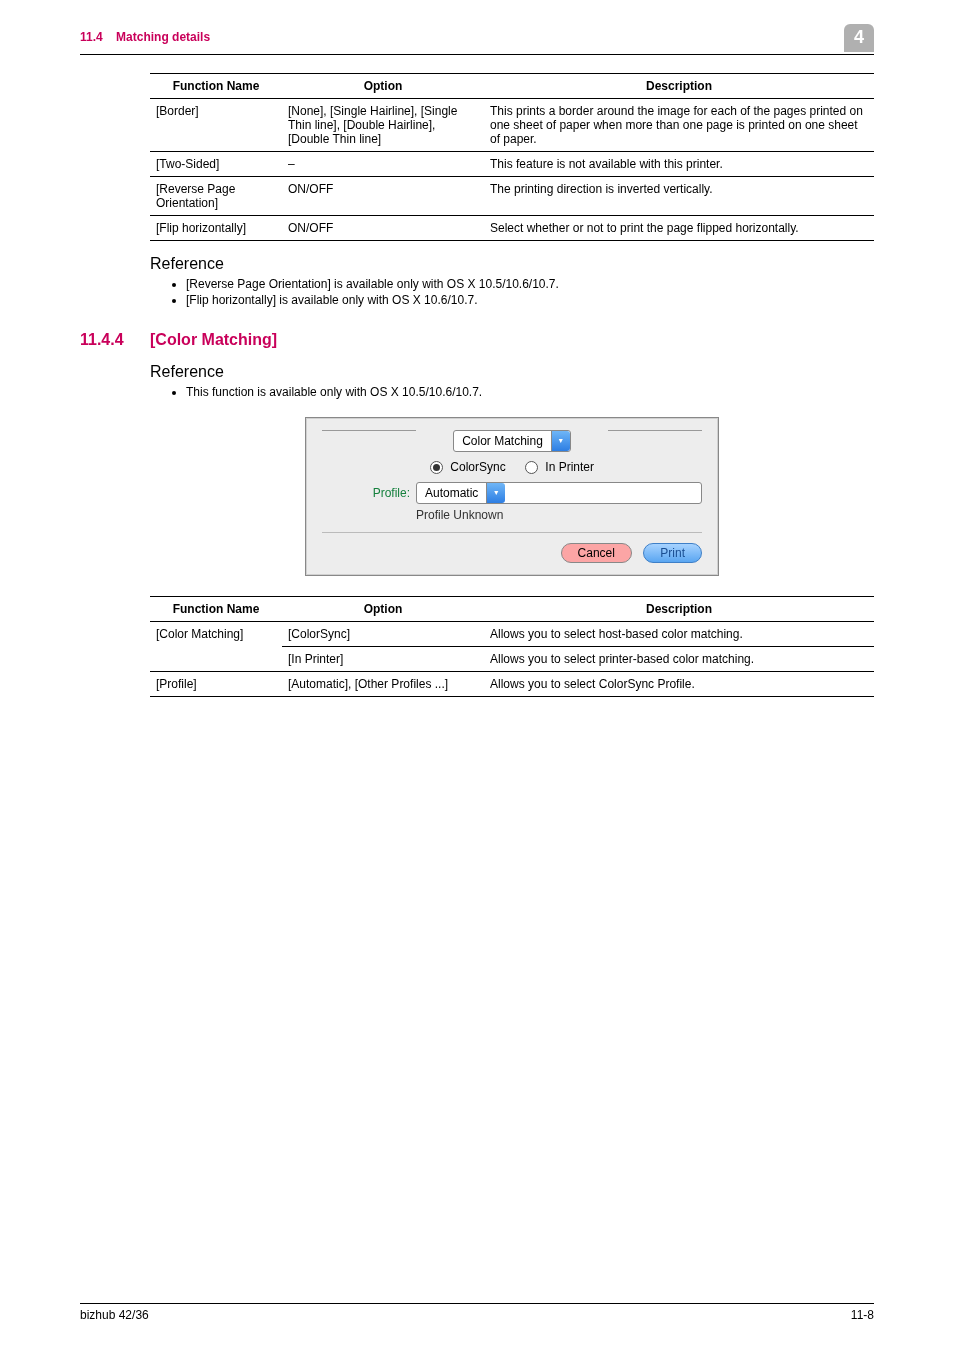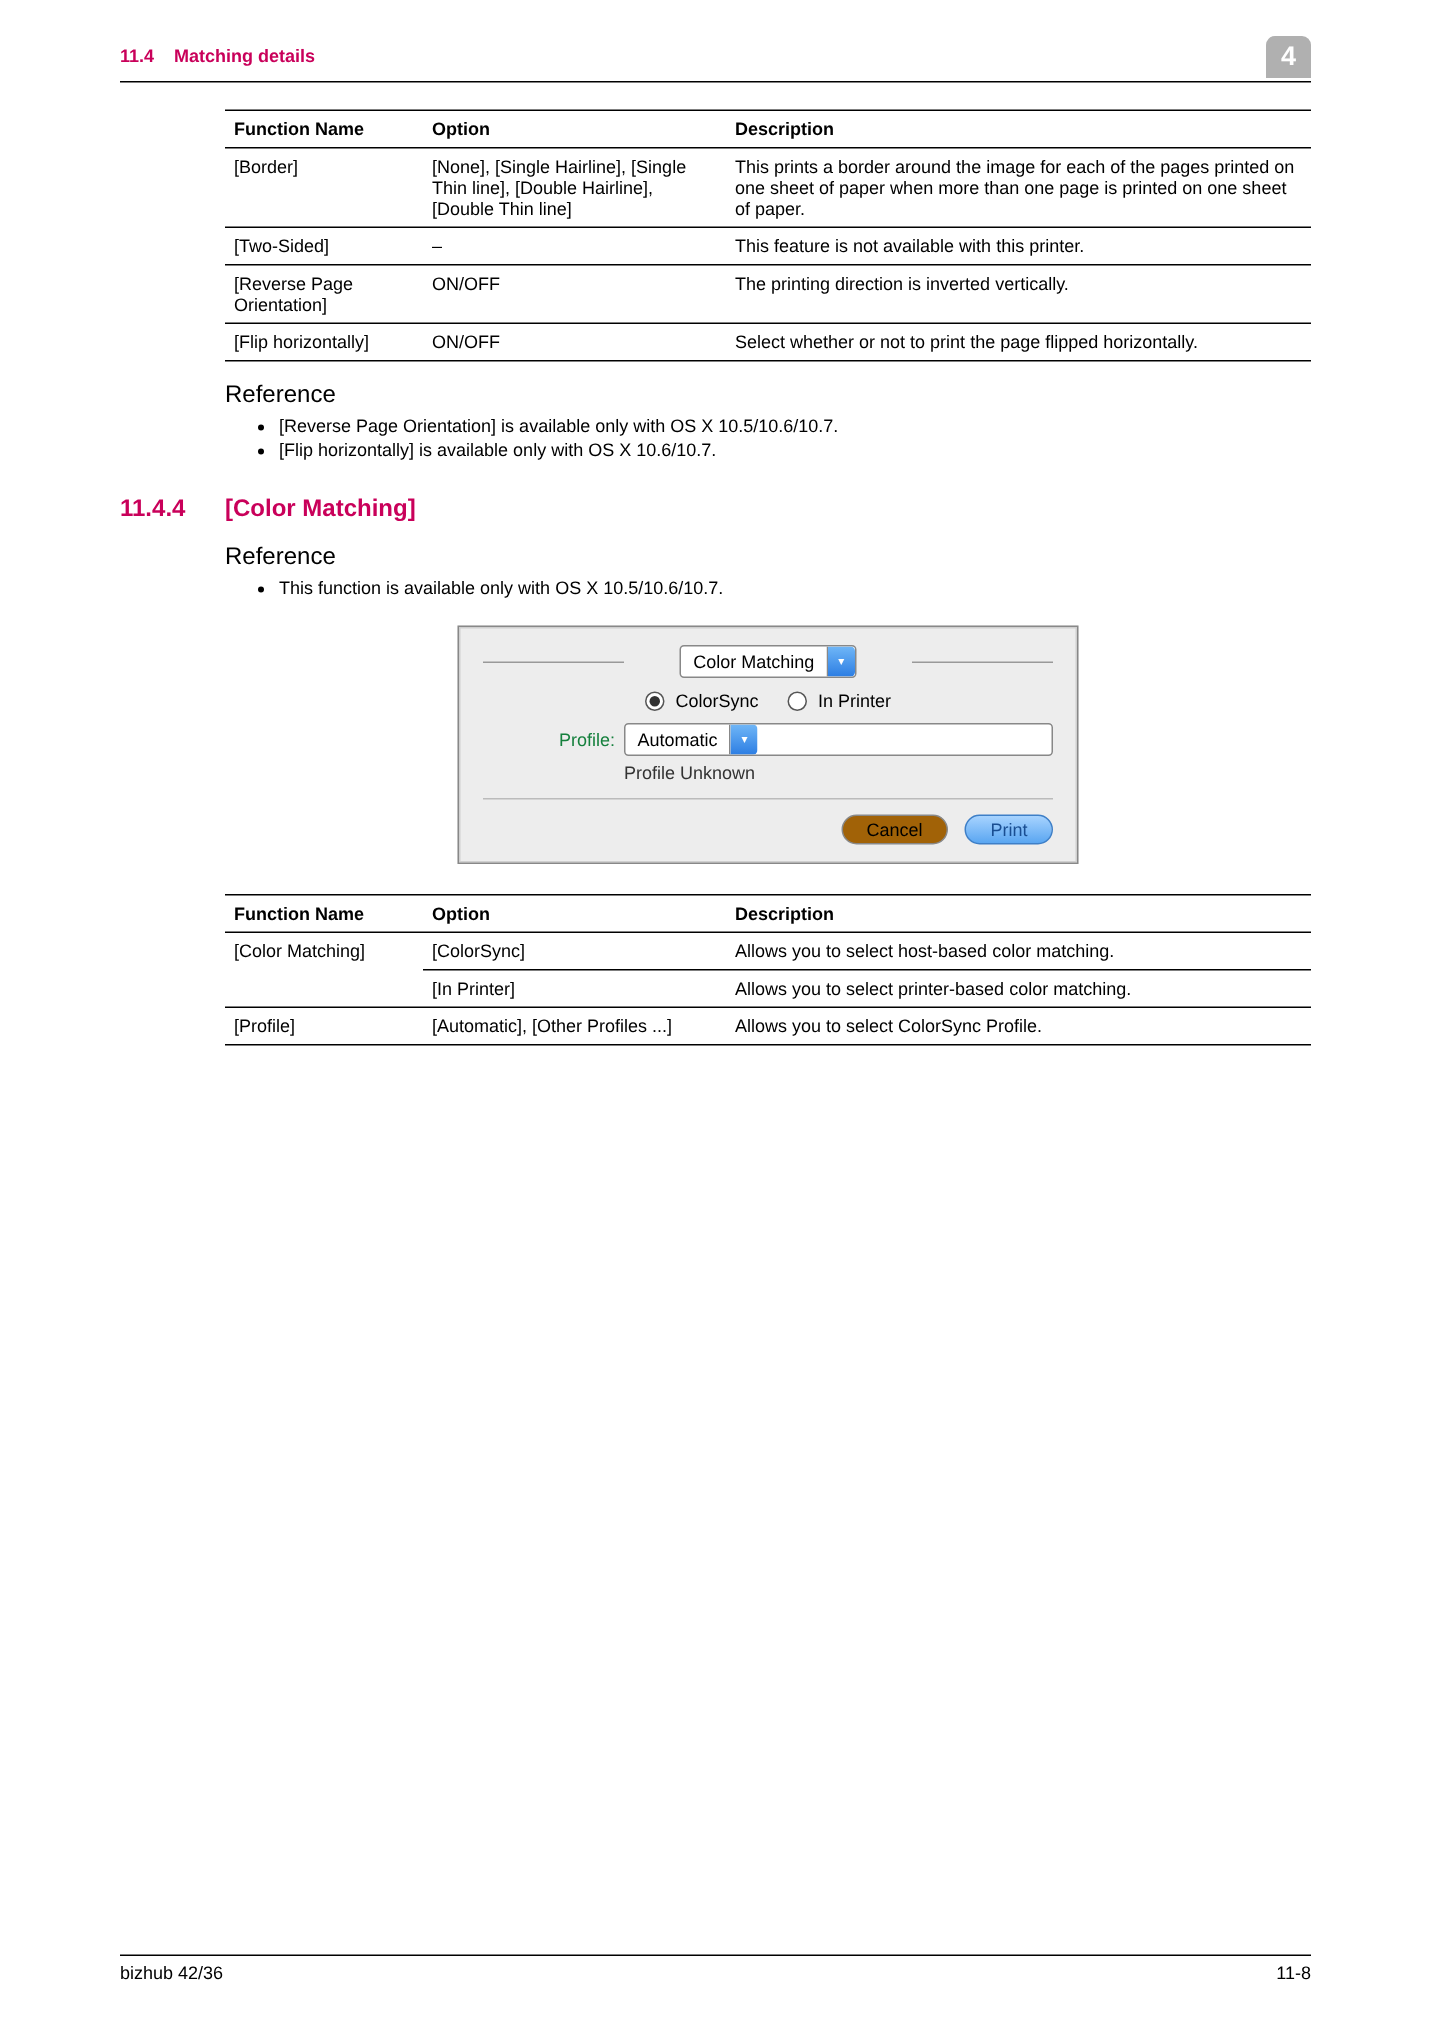--- a/index.html
+++ b/index.html
@@ -42,21 +42,21 @@
   .content {
     margin-left: 70px;
     margin-top: 18px;
   }
   table.data {
     border-collapse: collapse;
     width: 100%;
     font-size: 12px;
   }
   table.data th {
-    text-align: left;
+    text-align: center;
     font-weight: bold;
     border-top: 1px solid #000;
     border-bottom: 1px solid #000;
     padding: 5px 6px;
   }
   table.data td {
     border-top: 1px solid #000;
     padding: 5px 6px;
     vertical-align: top;
   }
@@ -99,21 +99,20 @@
     width: 380px;
     border:1px solid #888;
     background:#ededed;
     font-family: "Lucida Grande", Arial, sans-serif;
     font-size:12px;
     padding: 12px 16px 12px 16px;
     box-shadow: 0 0 0 1px #d0d0d0 inset;
   }
   .group-line {
     display:flex;
-    align-items:center;
     margin-bottom:8px;
     gap:31px;
   }
   .group-rule {
     flex:1;
     height:1px;
     background:#999;
   }
   .group-select {
     margin: 0 6px;
@@ -184,21 +183,21 @@
   .dlg-divider{ height:1px;background:#bbb;margin:6px 0 10px 0;}
   .dlg-buttons{ text-align:right;}
   .mac-btn{
     display:inline-block;
     border:1px solid #888;
     border-radius:10px;
     padding:2px 16px;
     margin-left:8px;
     font-size:12px;
   }
-  .mac-btn.cancel{ background:#a16207; }
+  .mac-btn.cancel{ background:#fca5a5; }
   .mac-btn.primary{
     background: linear-gradient(#a7d3ff,#5aa6f1);
     color:#1a4e92;
     border-color:#3e7fc7;
   }
   .footer{
     position:absolute;
     bottom:28px;
     left:80px;
     right:80px;

